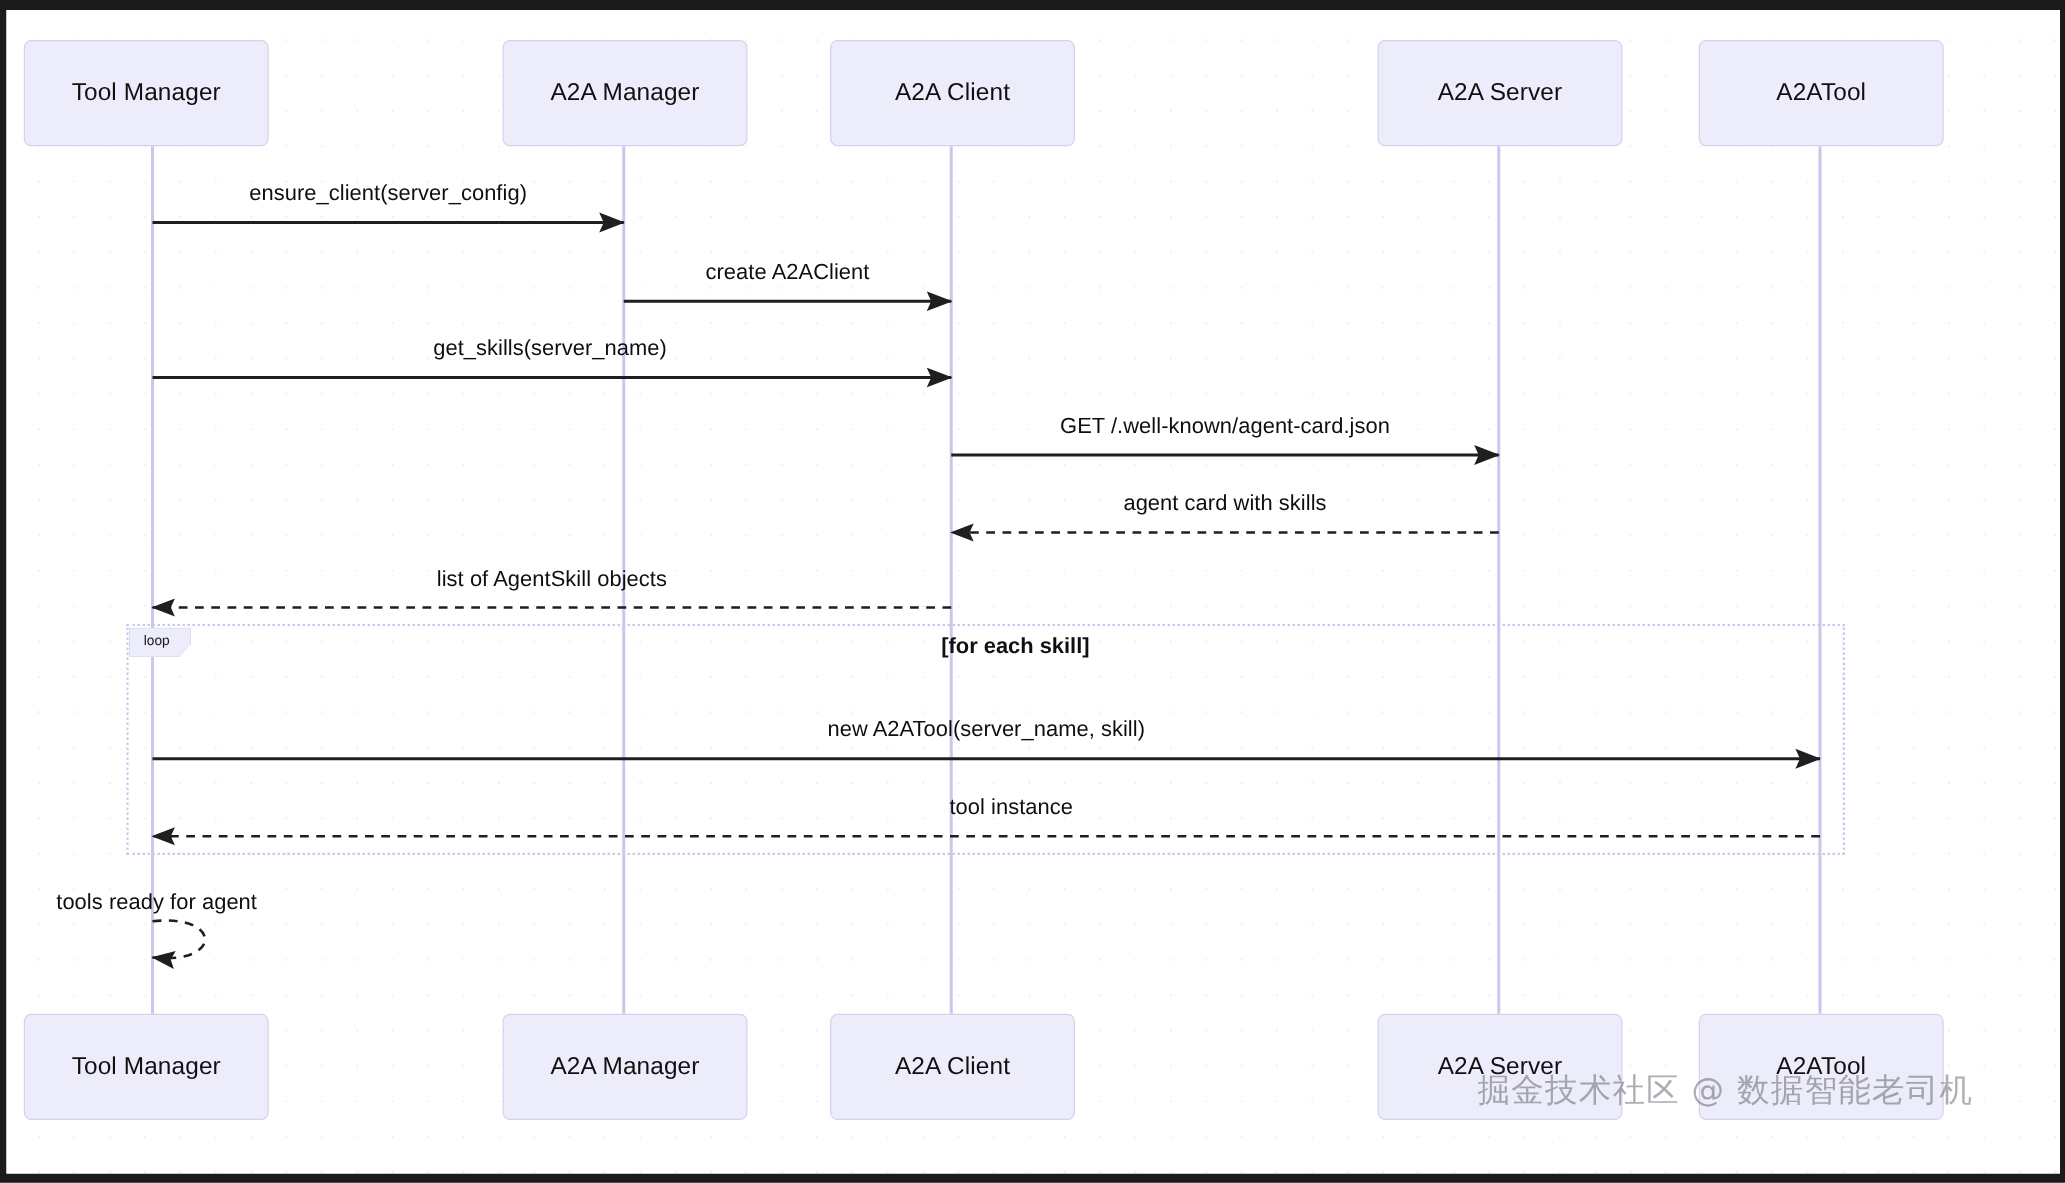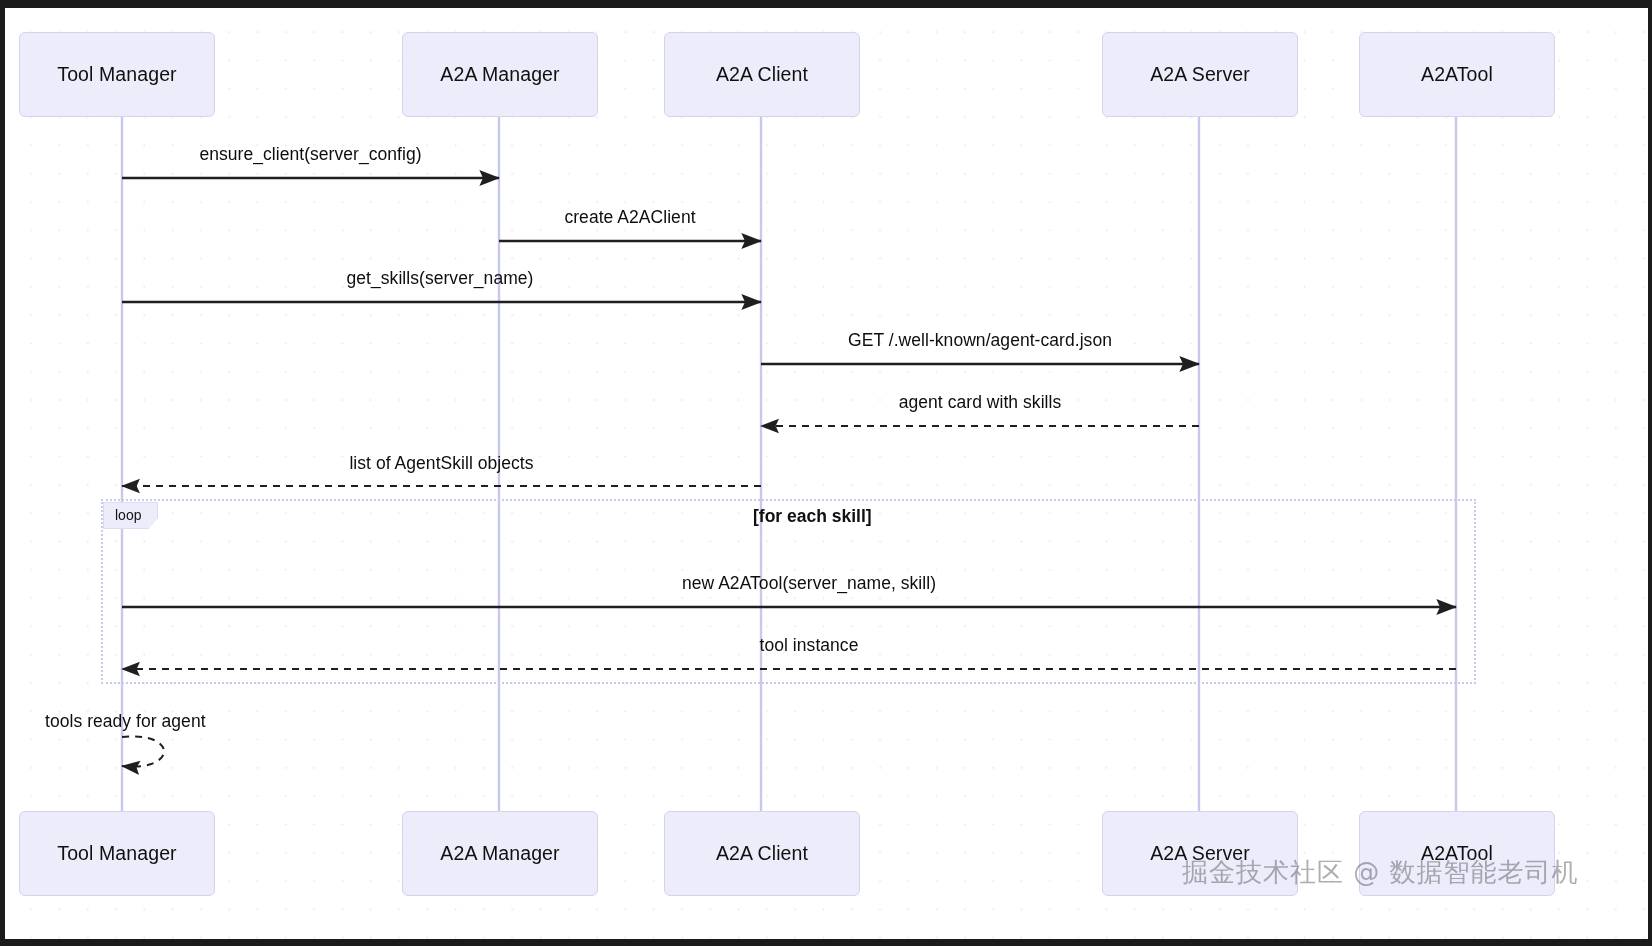--- a/index.html
+++ b/index.html
@@ -43,21 +43,21 @@
     position: absolute;
     border: 2px dotted #c9c9ec;
     background: transparent;
     border-radius: 1px;
   }
   .looptag {
     position: absolute;
     background: #ececfb;
     border: 1.2px solid #ddddf2;
     color: #141414;
-    font-size: 14px;
+    font-size: 11px;
     padding: 4px 16px 5px 11px;
     clip-path: polygon(0 0, 100% 0, 100% 58%, 82% 100%, 0 100%);
     line-height: 1.15;
   }
   .loopcond {
     position: absolute;
     font-size: 17.5px;
     color: #101010;
     font-weight: bold;
     white-space: nowrap;
@@ -156,19 +156,19 @@
   <div class="looptag" id="looptag" style="left: 98px; top: 494px;">loop</div>
   <div class="loopcond" id="loopcond" style="left: 748px; top: 498px;">[for each skill]</div>
 
   <div id="labels">
       <div class="mlabel" style="left: 305.5px; top: 136px;">ensure_client(server_config)</div>
       <div class="mlabel" style="left: 625px; top: 199px;">create A2AClient</div>
       <div class="mlabel" style="left: 435px; top: 260px;">get_skills(server_name)</div>
       <div class="mlabel" style="left: 975px; top: 322px;">GET /.well-known/agent-card.json</div>
       <div class="mlabel" style="left: 975px; top: 384px;">agent card with skills</div>
       <div class="mlabel" style="left: 436.5px; top: 445px;">list of AgentSkill objects</div>
-      <div class="mlabel" style="left: 804px; top: 565px;">new A2ATool(server_name, skill)</div>
+      <div class="mlabel" style="left: 784px; top: 565px;">new A2ATool(server_name, skill)</div>
       <div class="mlabel" style="left: 784px; top: 627px; margin-left: 20px;">tool instance</div>
       <div class="mlabel left" style="left: 16px; top: 703px;">tools ready for agent</div>
     </div>
 
   <div class="watermark" id="watermark" style="left: 1177px; top: 847px;">掘金技术社区 @ 数据智能老司机</div>
 </div>
 
 </body></html>

